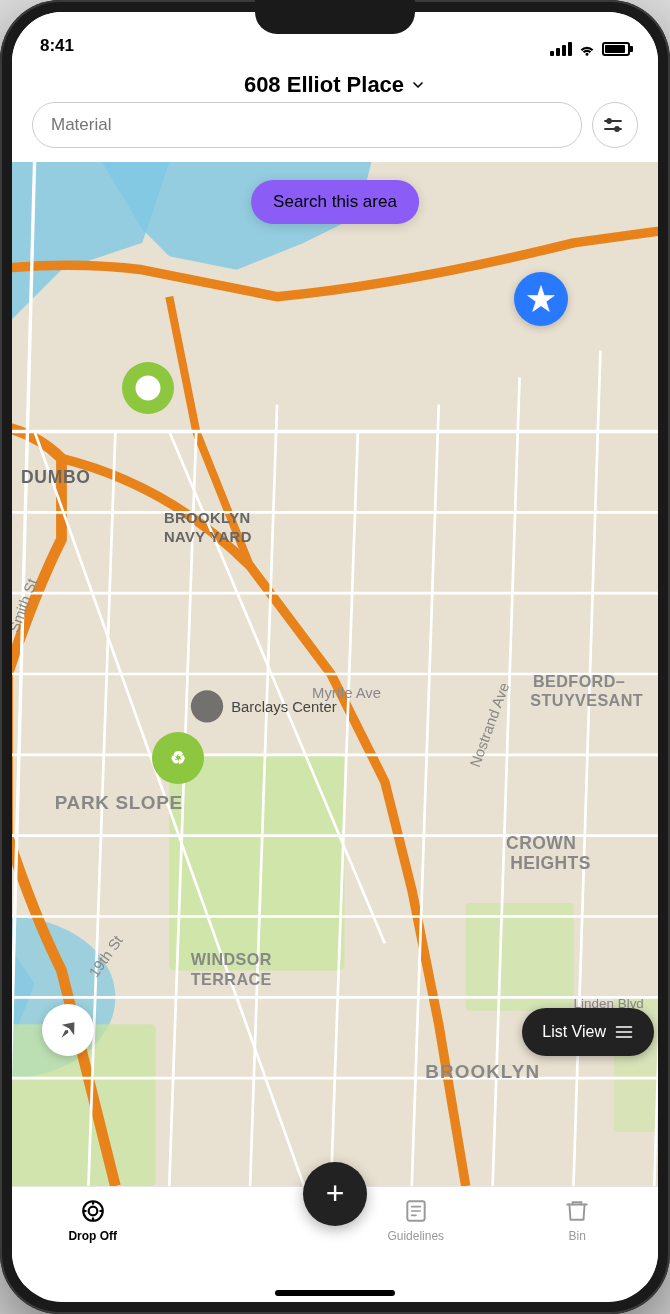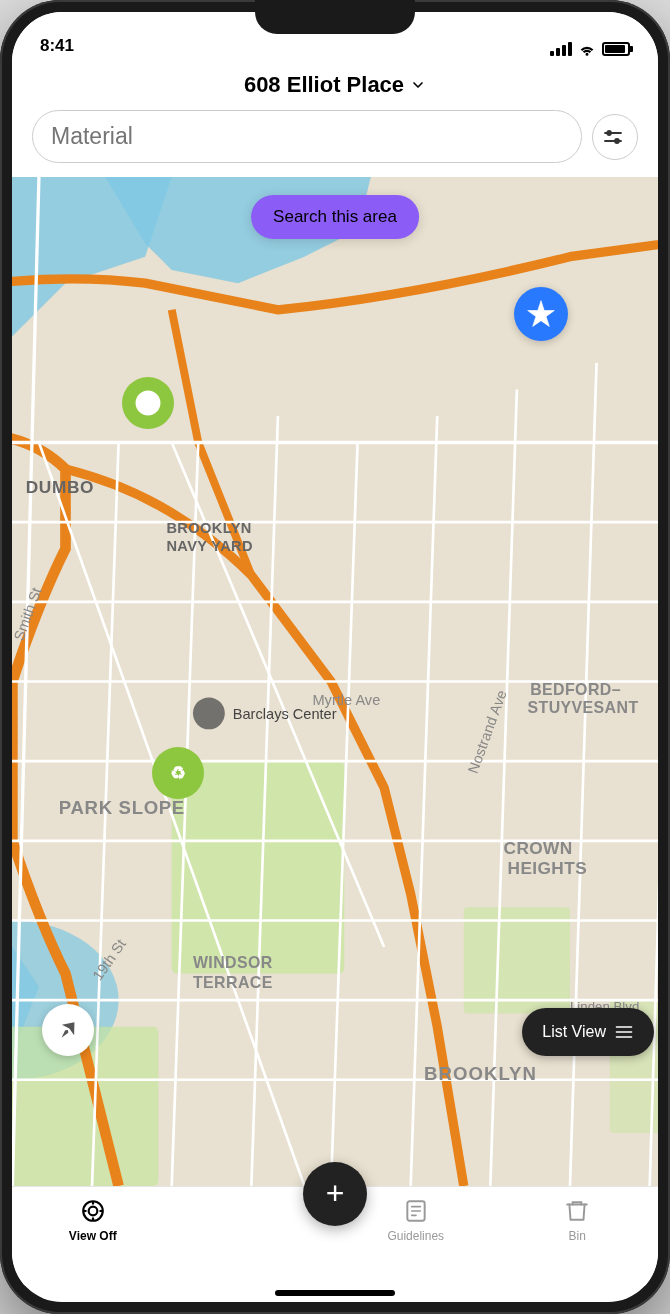--- a/index.html
+++ b/index.html
@@ -99,21 +99,21 @@
     .app-header {
       background: #fff;
       padding: 10px 20px 14px;
       flex-shrink: 0;
     }
     .location-title {
       display: flex;
       align-items: center;
       justify-content: center;
       gap: 6px;
-      margin-bottom: 12px;
+      margin-bottom: 4px;
     }
     .location-name {
       font-size: 22px;
       font-weight: 700;
       color: #000;
     }
     .search-row {
       display: flex;
       gap: 10px;
       align-items: center;
@@ -122,21 +122,21 @@
       flex: 1;
       border: 1.5px solid #ccc;
       border-radius: 30px;
       padding: 12px 18px;
       background: #fff;
     }
     .search-input-wrap input {
       border: none;
       outline: none;
       width: 100%;
-      font-size: 23px;
+      font-size: 17px;
       color: #999;
       background: transparent;
     }
     .filter-btn {
       width: 46px; height: 46px;
       border: 1.5px solid #ccc;
       border-radius: 50%;
       background: #fff;
       display: flex;
       align-items: center;
@@ -481,21 +481,21 @@
         <div class="tab-icon">
           <svg width="26" height="26" viewBox="0 0 24 24" fill="none">
             <circle cx="12" cy="12" r="9" stroke="#000" stroke-width="2"></circle>
             <circle cx="12" cy="12" r="4" stroke="#000" stroke-width="2"></circle>
             <line x1="12" y1="3" x2="12" y2="6" stroke="#000" stroke-width="2"></line>
             <line x1="12" y1="18" x2="12" y2="21" stroke="#000" stroke-width="2"></line>
             <line x1="3" y1="12" x2="6" y2="12" stroke="#000" stroke-width="2"></line>
             <line x1="18" y1="12" x2="21" y2="12" stroke="#000" stroke-width="2"></line>
           </svg>
         </div>
-        <span class="tab-label active">View Off</span>
+        <span class="tab-label active">Drop Off</span>
       </div>
 
 
       <div class="tab-item" style="visibility:hidden; flex:1"></div>
 
       <div class="tab-item">
         <div class="tab-icon">
           <svg width="26" height="26" viewBox="0 0 24 24" fill="none">
             <rect x="4" y="3" width="16" height="18" rx="2" stroke="#999" stroke-width="1.8"></rect>
             <line x1="8" y1="8" x2="16" y2="8" stroke="#999" stroke-width="1.5" stroke-linecap="round"></line>

